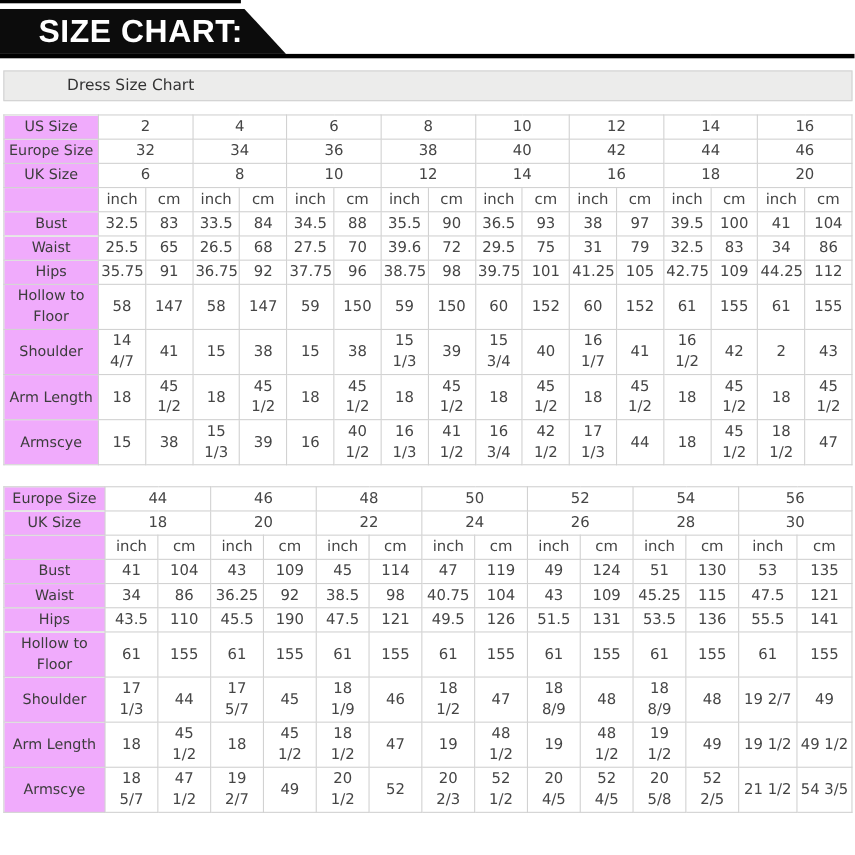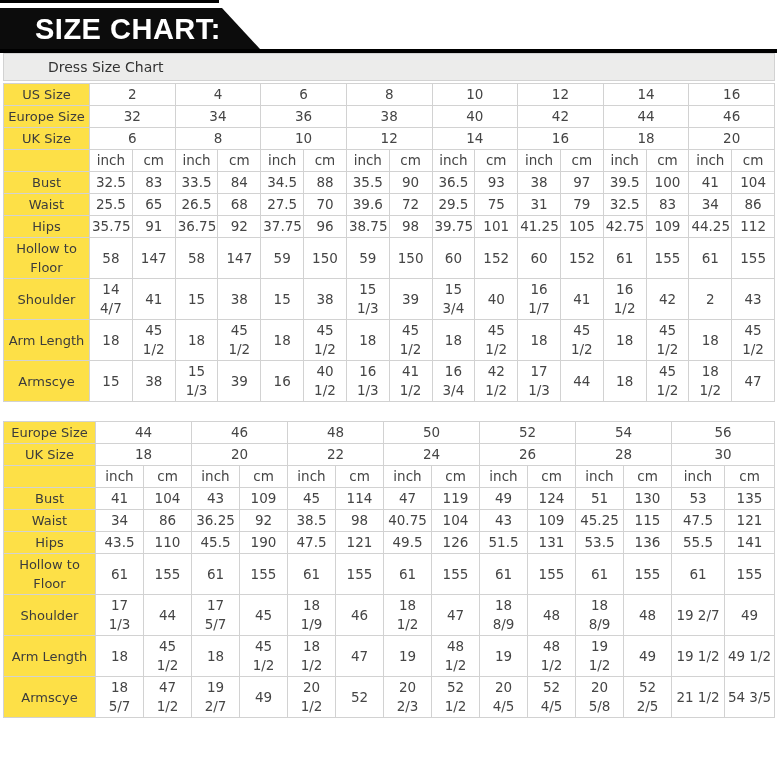--- a/index.html
+++ b/index.html
@@ -5,21 +5,21 @@
   * { box-sizing: border-box; }
   html, body { margin: 0; padding: 0; }
   body {
     width: 777px; height: 777px;
     background: #ffffff;
     font-family: "DejaVu Sans", sans-serif;
     color: #404040;
     overflow: hidden;
   }
   
-  .banner-area { position: relative; height: 53px; }
+  .banner-area { position: relative; height: 53px; margin-bottom: 11px; }
   .top-strip { position: absolute; top: 0; left: 0; width: 219px; height: 3px; background: #000; }
   .banner {
     position: absolute; top: 8px; left: 0; width: 260px; height: 41px;
     background: #0c0c0c;
     -webkit-clip-path: polygon(0 0, 222px 0, 100% 100%, 0 100%);
     clip-path: polygon(0 0, 222px 0, 100% 100%, 0 100%);
   }
   .banner-text {
     position: absolute; left: 35px; top: 0; height: 41px; line-height: 42px;
     font-family: "Liberation Sans", sans-serif;
@@ -28,41 +28,41 @@
   }
   .rule { position: absolute; top: 49px; left: 0; right: 0; height: 4px; background: #000; }
 
   
   .size-section { margin: 0 2px 0 3px; }
   .section-title {
     border: 1px solid #d2d2d2;
     background: #ececeb;
     color: #333333;
     font-size: 14px;
-    padding: 5px 0 5px 44px;
-    margin-bottom: 2px;
+    padding: 5px 0 5px 57px;
+    margin-bottom: 12px;
   }
   .section-gap { height: 19px; }
   table.size-table {
     width: 100%;
     border-collapse: collapse;
     table-layout: fixed;
   }
   .size-table td, .size-table th {
     border: 1px solid #d2d2d2;
     text-align: center;
     vertical-align: middle;
     padding: 1px 2px;
     line-height: 19px;
     font-weight: normal;
     overflow: hidden;
   }
   .size-table tr { height: 21px; }
   .size-table th.label-cell {
-    background: #fde047;
+    background: #f0abfc;
     font-size: 13px;
     color: #3c3c3c;
   }
   .size-table td { font-size: 13.5px; color: #454545; background: #ffffff; }
   table.t1 col.label-col { width: 86px; }
   table.t2 col.label-col { width: 92px; }
   table.t2 col:nth-last-of-type(1) { width: 50px; }
   table.t2 col:nth-last-of-type(2) { width: 53px; }
 </style>
 </head>

